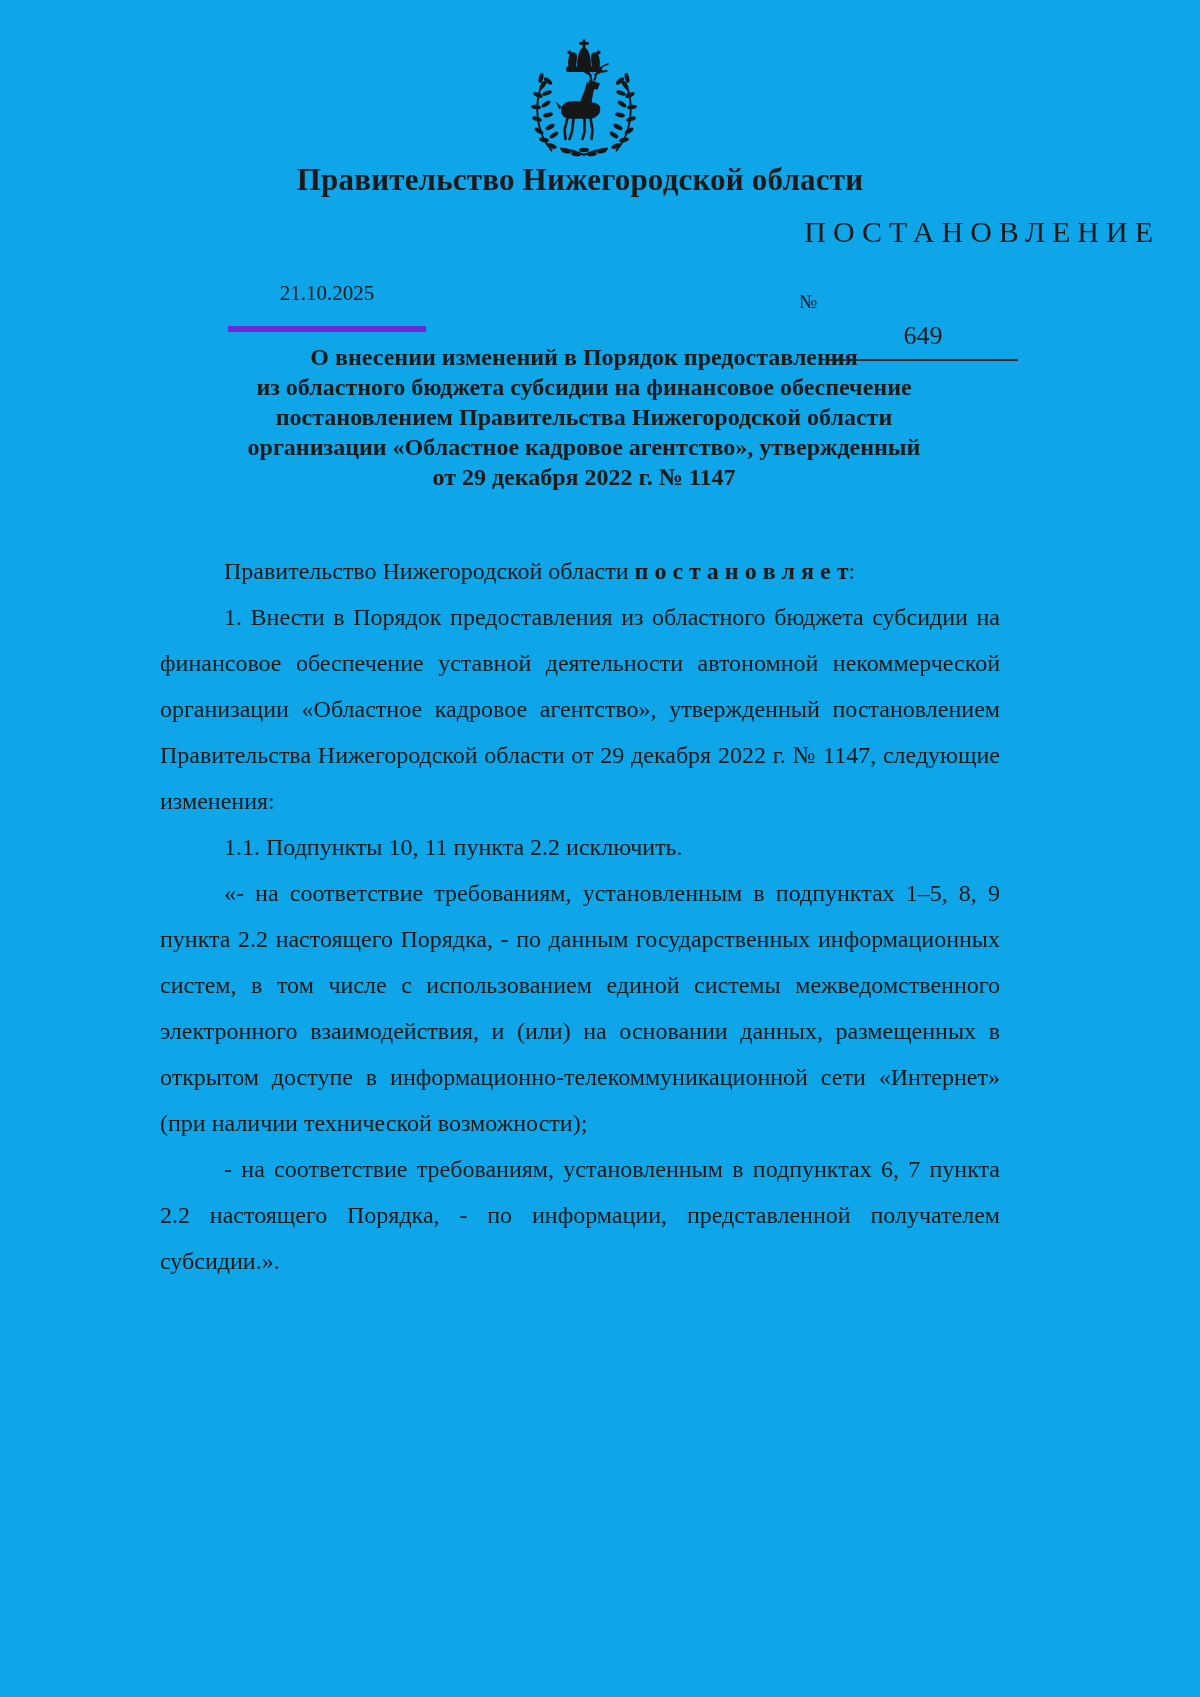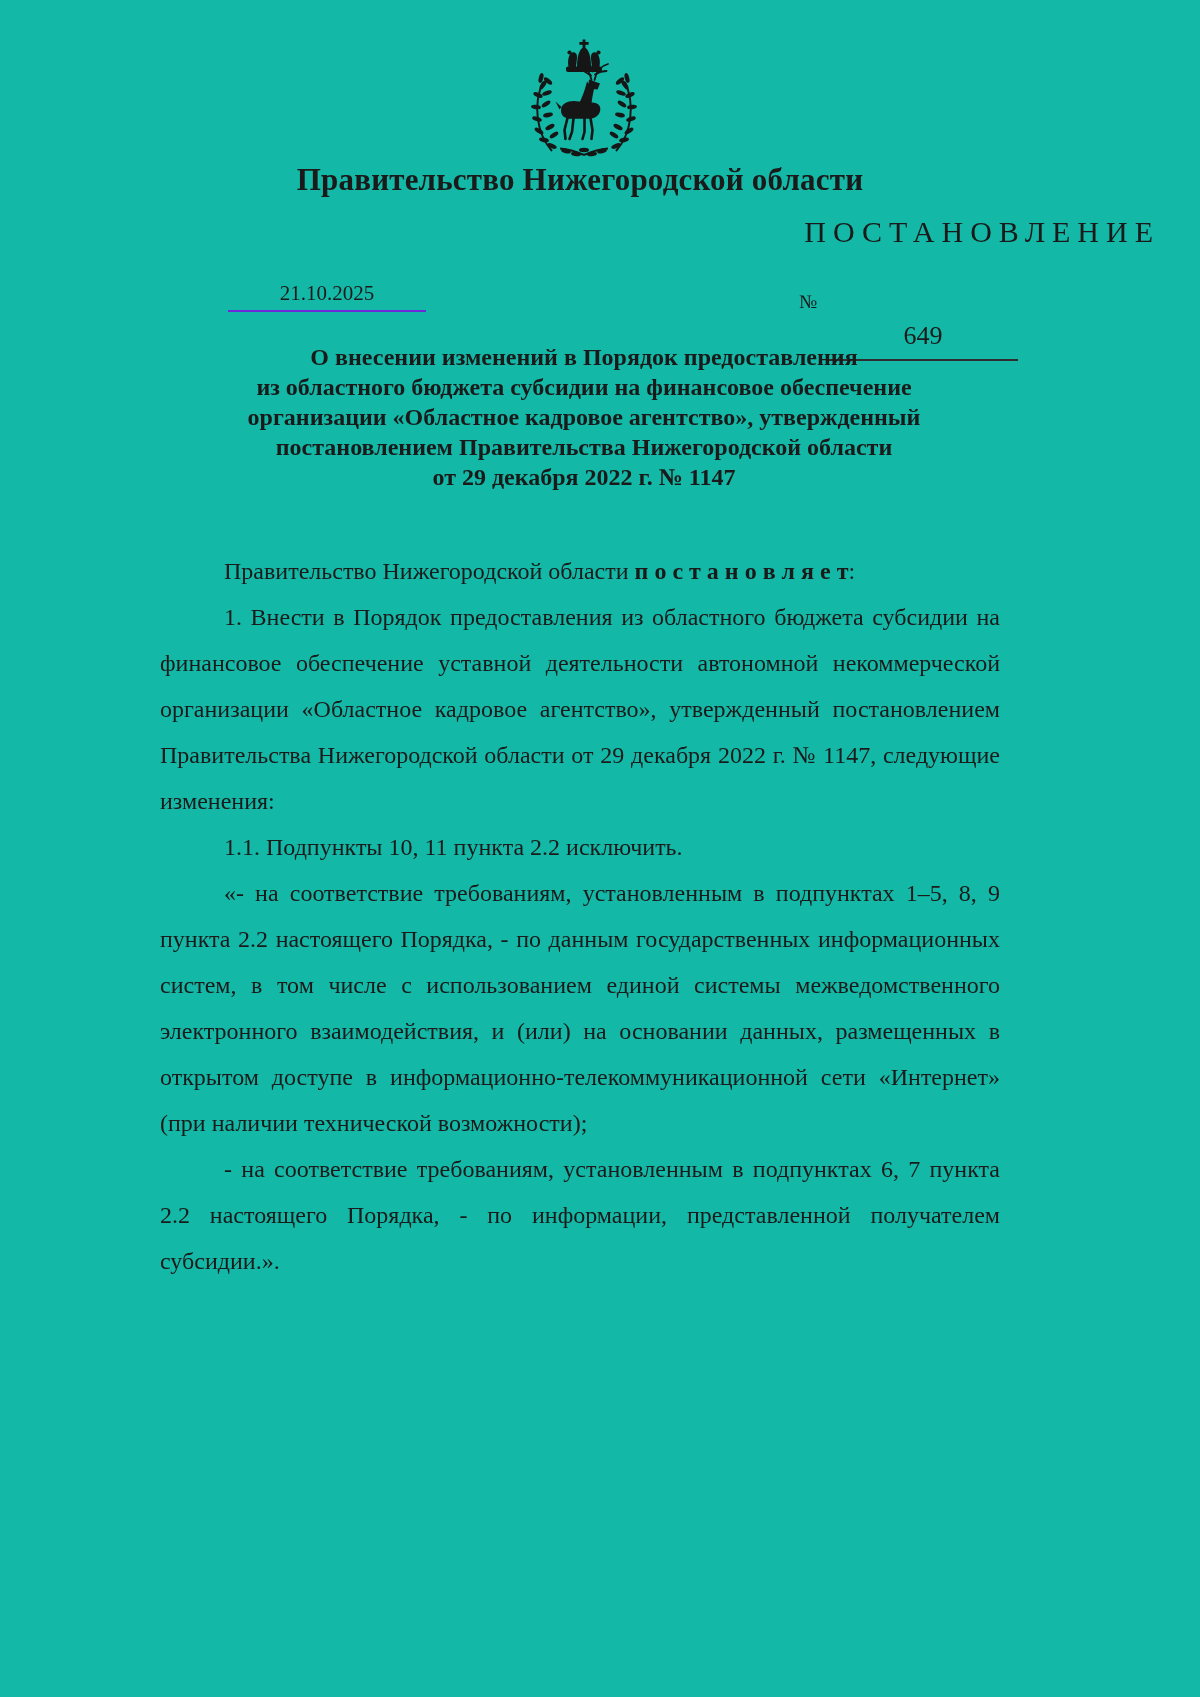--- a/index.html
+++ b/index.html
@@ -1,20 +1,20 @@
 <!DOCTYPE html>
 <html><head>
 <meta charset="utf-8">
 <style>
   html,body{margin:0;padding:0;background:#ffffff;}
   .page{
     position:relative;
     width:1200px;
     height:1697px;
-    background:#14b8a6;
+    background:#0ea5e9;
     font-family:"Liberation Serif","DejaVu Serif",serif;
     color:#1a1a1a;
     overflow:hidden;
   }
   .emblem{
     position:absolute;
     left:521px;
     top:38px;
     width:126px;
     height:122px;
@@ -42,22 +42,22 @@
     letter-spacing:7px;
     white-space:nowrap;
   }
   .date-field{
     position:absolute;
     left:228px;
     top:281px;
     width:198px;
     text-align:center;
     font-size:21px;
-    padding-bottom:4px;
-    border-bottom:2px solid #6d28d9;
+    padding-bottom:20px;
+    border-bottom:6px solid #6d28d9;
   }
   .number-sign{
     position:absolute;
     left:799px;
     top:291px;
     font-size:19px;
   }
   .number-field{
     position:absolute;
     left:828px;
@@ -172,22 +172,22 @@
 
   <div class="doc-type">ПОСТАНОВЛЕНИЕ</div>
 
   <div class="date-field">21.10.2025</div>
   <div class="number-sign">№</div>
   <div class="number-field">649</div>
 
   <div class="heading">
       <div class="heading-line">О внесении изменений в Порядок предоставления</div>
       <div class="heading-line">из областного бюджета субсидии на финансовое обеспечение</div>
+      <div class="heading-line">постановлением Правительства Нижегородской области</div>
       <div class="heading-line">организации «Областное кадровое агентство», утвержденный</div>
-      <div class="heading-line">постановлением Правительства Нижегородской области</div>
       <div class="heading-line">от 29 декабря 2022 г. № 1147</div>
     </div>
 
   <div class="body-text">
     <p><span>Правительство Нижегородской области </span><span class="intro-bold">п о с т а н о в л я е т</span><span>:</span></p>
     <div>
         <p>1. Внести в Порядок предоставления из областного бюджета субсидии на финансовое обеспечение уставной деятельности автономной некоммерческой организации «Областное кадровое агентство», утвержденный постановлением Правительства Нижегородской области от 29 декабря 2022 г. № 1147, следующие изменения:</p>
         <p>1.1. Подпункты 10, 11 пункта 2.2 исключить.</p>
         <p>«- на соответствие требованиям, установленным в подпунктах 1–5, 8, 9 пункта 2.2 настоящего Порядка, - по данным государственных информационных систем, в том числе с использованием единой системы межведомственного электронного взаимодействия, и (или) на основании данных, размещенных в открытом доступе в информационно-телекоммуникационной сети «Интернет» (при наличии технической возможности);</p>
         <p>- на соответствие требованиям, установленным в подпунктах 6, 7 пункта 2.2 настоящего Порядка, - по информации, представленной получателем субсидии.».</p>

